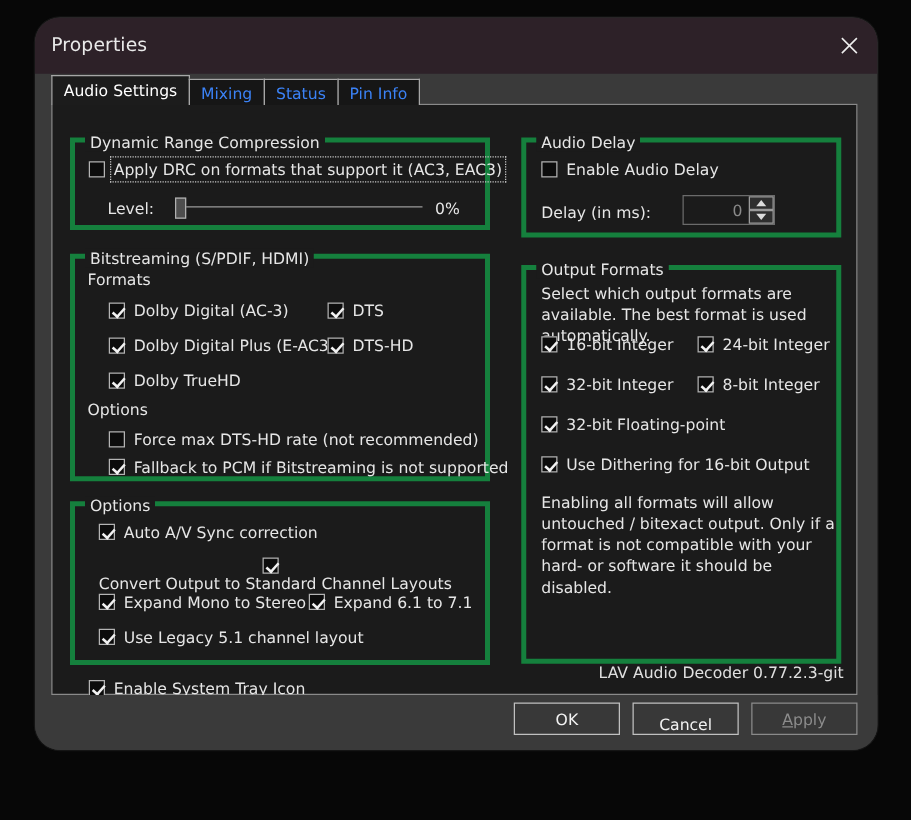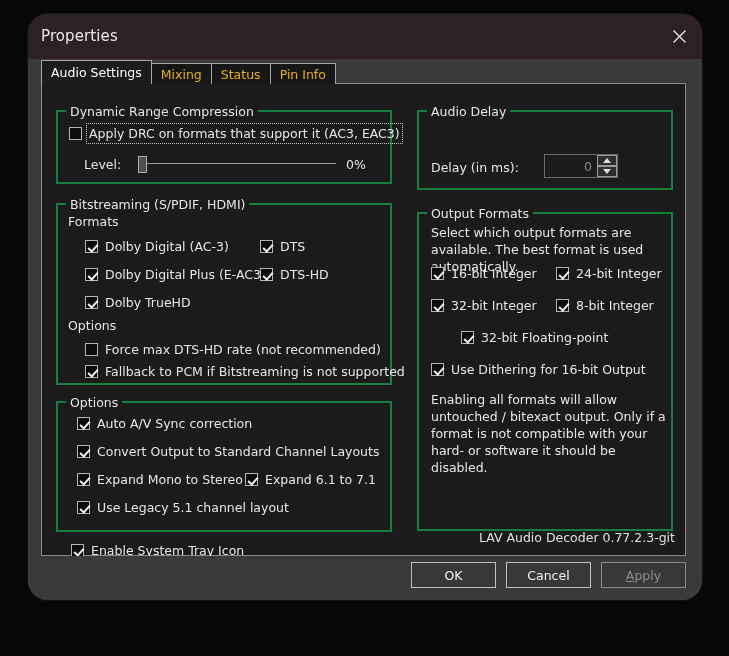--- a/index.html
+++ b/index.html
@@ -69,21 +69,21 @@
     display: flex;
     align-items: flex-end;
     z-index: 5;
   }
   .tab {
     height: 21px;
     padding: 0 9px;
     display: flex;
     align-items: center;
     font-size: 12.5px;
-    color: #eab308;
+    color: #3b82f6;
     background: #161616;
     border: 1px solid #a6a6a6;
     border-bottom: none;
     margin-right: -1px;
     box-sizing: border-box;
     cursor: default;
     white-space: nowrap;
   }
   .tab.selected {
     background: #1c1c1c;
@@ -99,21 +99,21 @@
     width: 645px;
     height: 473px;
     background: #1b1b1b;
     border: 1px solid #8a8a8a;
     box-sizing: border-box;
   }
 
   
   .group {
     position: absolute;
-    border: 2px solid #15803d;
+    border: 4px solid #15803d;
     box-sizing: border-box;
     padding-left: 12px;
   }
   .group > .legend {
     position: absolute;
     top: -8px;
     left: 8px;
     padding: 0 4px;
     background: #1b1b1b;
     font-size: 12.5px;
@@ -374,21 +374,21 @@
         </div>
       </div>
 
       <div class="group" style="left:14px; top:317px; width:336px; height:131px;">
         <div class="legend">Options</div>
 
         <div class="cb checked" style="left:19px; top:13px;">
           <span class="box"></span>
           <span class="lbl">Auto A/V Sync correction</span>
         </div>
-        <div class="cb checked" style="left:19px; top:41px;">
+        <div class="cb checked" style="left:19px; top:41px;flex-direction:column;">
           <span class="box"></span>
           <span class="lbl">Convert Output to Standard Channel Layouts</span>
         </div>
         <div class="cb checked" style="left:19px; top:69px;">
           <span class="box"></span>
           <span class="lbl">Expand Mono to Stereo</span>
         </div>
         <div class="cb checked" style="left:187px; top:69px;">
           <span class="box"></span>
           <span class="lbl">Expand 6.1 to 7.1</span>
@@ -400,20 +400,24 @@
       </div>
 
       <div class="cb checked" style="left:29px; top:459px;">
         <span class="box"></span>
         <span class="lbl">Enable System Tray Icon</span>
       </div>
 
       <div class="group" style="left:375px; top:26px; width:256px; height:80px;">
         <div class="legend">Audio Delay</div>
 
+        <div class="cb" style="left:12px; top:14px;">
+          <span class="box"></span>
+          <span class="lbl">Enable Audio Delay</span>
+        </div>
 
         <div class="static-text" style="left:12px; top:48px;">Delay (in ms):</div>
 
         <div id="delay-field" style="left:125px; top:42px;">
           <div id="delay-value">0</div>
           <div id="delay-spin">
             <div class="spin-btn up">
                 <span class="tri"></span>
               </div>
             <div class="spin-btn down">
@@ -439,42 +443,42 @@
 
         <div class="cb checked" style="left:12px; top:84px;">
           <span class="box"></span>
           <span class="lbl">32-bit Integer</span>
         </div>
         <div class="cb checked" style="left:137px; top:84px;">
           <span class="box"></span>
           <span class="lbl">8-bit Integer</span>
         </div>
 
-        <div class="cb checked" style="left:12px; top:116px;margin-left:30px;">
+        <div class="cb checked" style="left:12px; top:116px;">
           <span class="box"></span>
           <span class="lbl">32-bit Floating-point</span>
         </div>
 
         <div class="cb checked" style="left:12px; top:148px;">
           <span class="box"></span>
           <span class="lbl">Use Dithering for 16-bit Output</span>
         </div>
 
         <div class="para" style="left:12px; top:177px; width:236px;">Enabling all formats will allow untouched / bitexact output. Only if a format is not compatible with your hard- or software it should be disabled.</div>
       </div>
 
       <div id="version-text">LAV Audio Decoder 0.77.2.3-git</div>
 
     </div>
 
     <div id="footer">
       <div class="btn" style="left:383px;">
         <span>OK</span>
       </div>
-      <div class="btn" style="left:478px;">
+      <div class="btn" style="left:478px;align-items:flex-end;">
         <span>Cancel</span>
       </div>
       <div class="btn disabled" style="left:573px;">
         <span class="mn">A</span>
           <span>pply</span>
       </div>
     </div>
 
   </div>
 </div>

